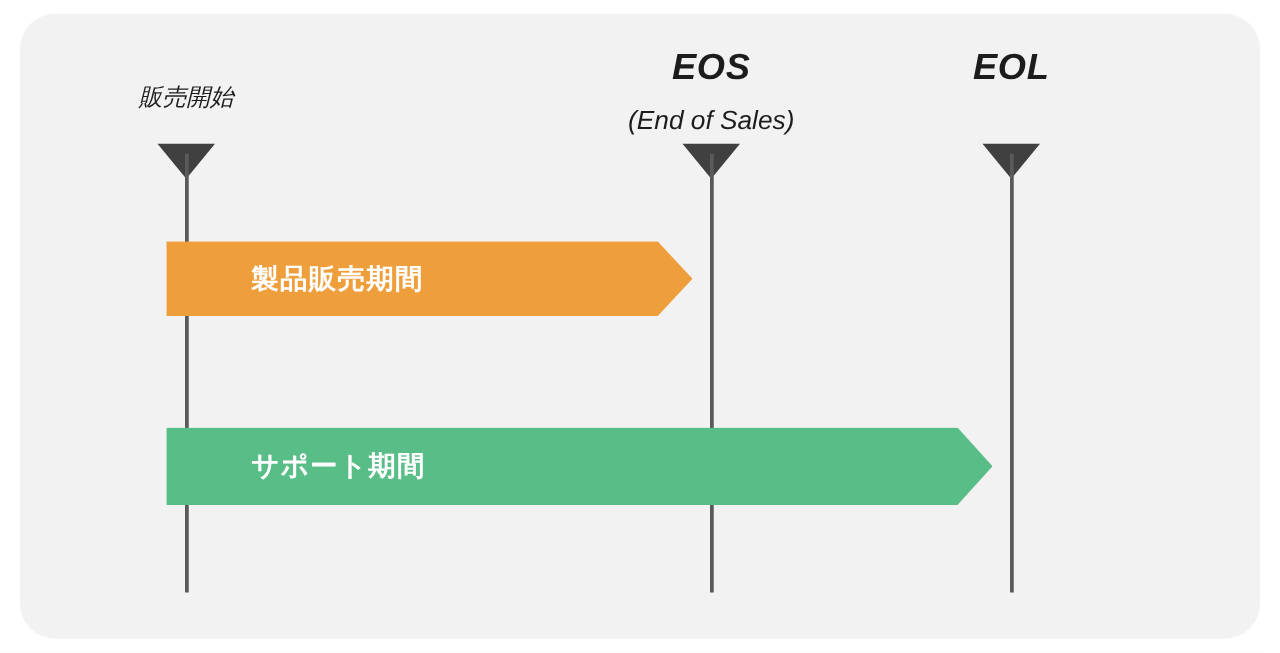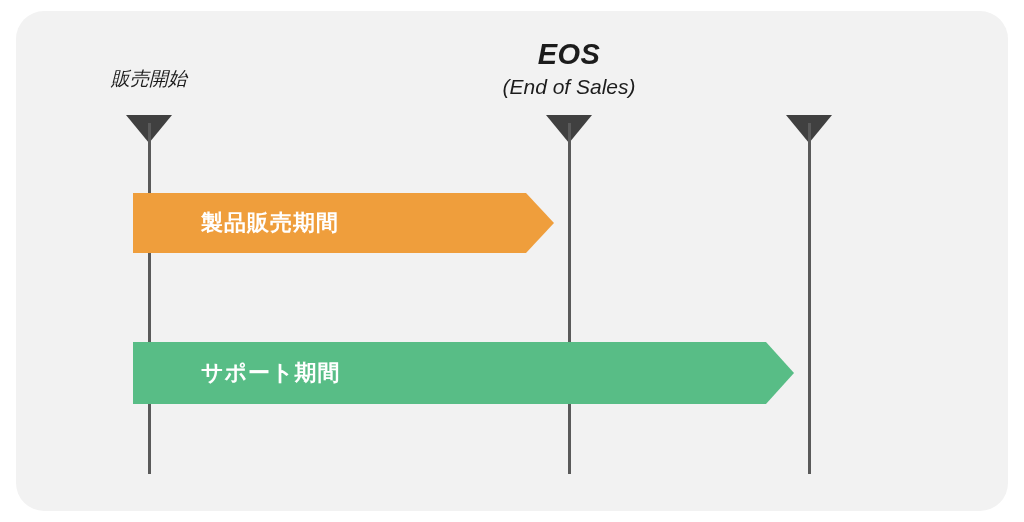--- a/index.html
+++ b/index.html
@@ -75,21 +75,21 @@
   }
   .caption-abbr {
     font-size: 29px;
     font-weight: bold;
     letter-spacing: 0.5px;
     display: block;
   }
   .caption-full {
     font-size: 21px;
     display: block;
-    margin-top: 2px;
+    margin-top: 12px;
   }
 
   
   .period-bar {
     position: absolute;
     display: flex;
     align-items: center;
     color: #ffffff;
     font-size: 22px;
     font-weight: bold;
@@ -134,20 +134,21 @@
       <div class="milestone-caption stacked">
         <span class="caption-abbr">EOS</span>
         <span class="caption-full">(End of Sales)</span>
       </div>
       <div class="milestone-triangle"></div>
       <div class="milestone-line"></div>
     </div>
 
     <div class="milestone" style="left:793px;">
       <div class="milestone-caption stacked">
+        <span class="caption-abbr">EOL</span>
       </div>
       <div class="milestone-triangle"></div>
       <div class="milestone-line"></div>
     </div>
 
     <div class="period-bar" id="bar-sales">
       <span class="bar-label">製品販売期間</span>
     </div>
 
     <div class="period-bar" id="bar-support">

